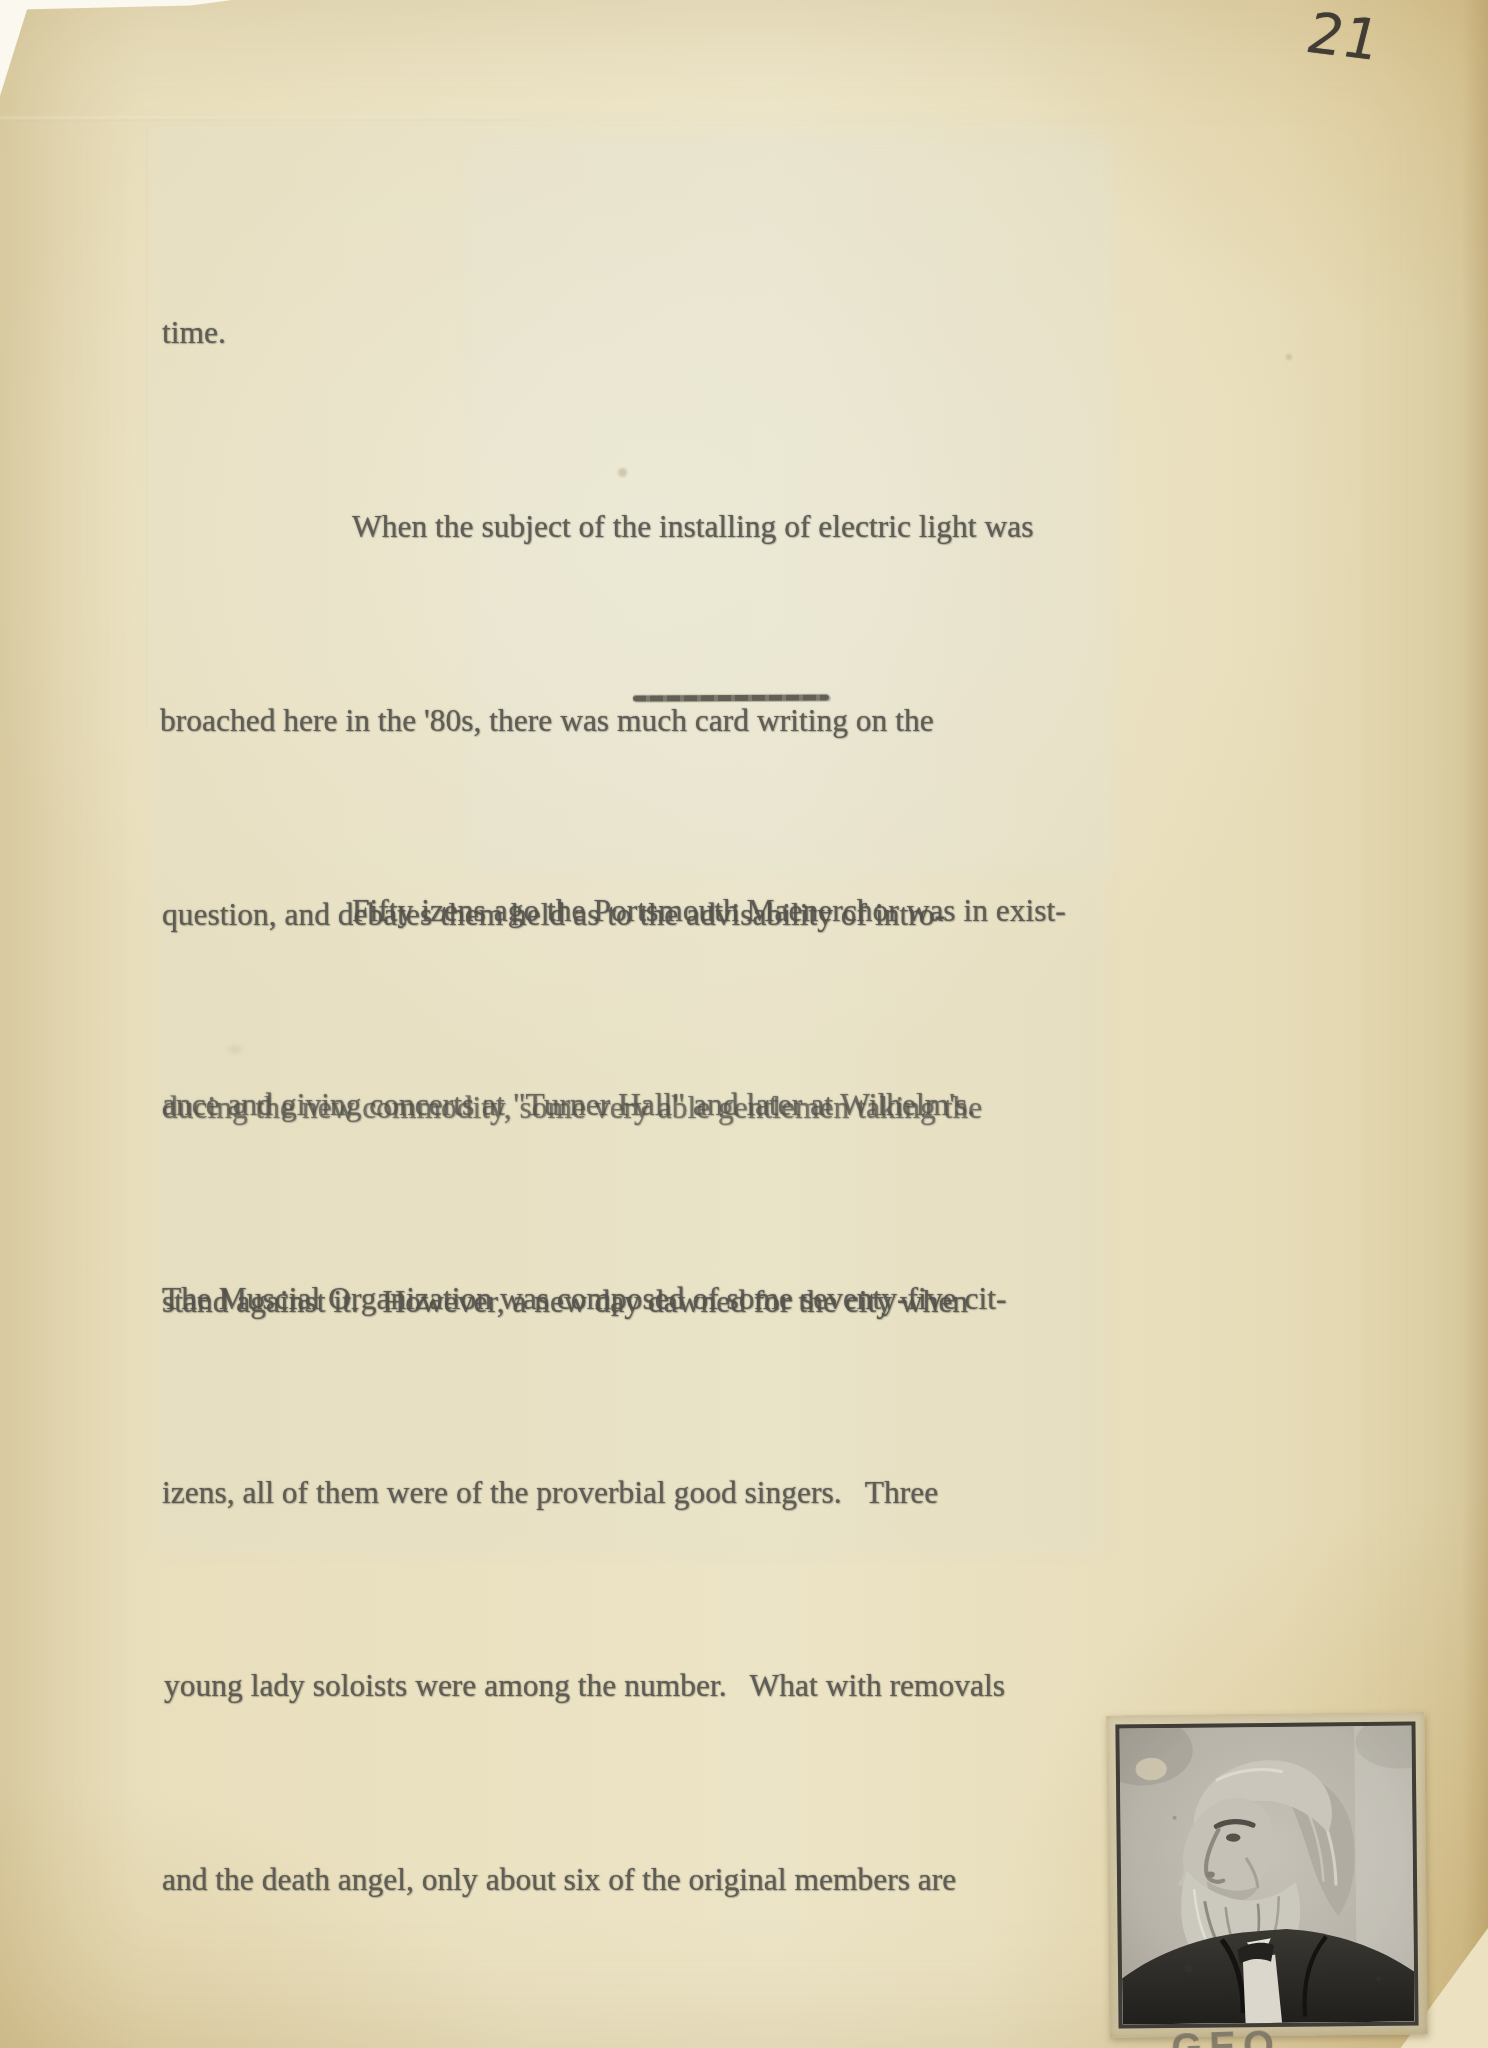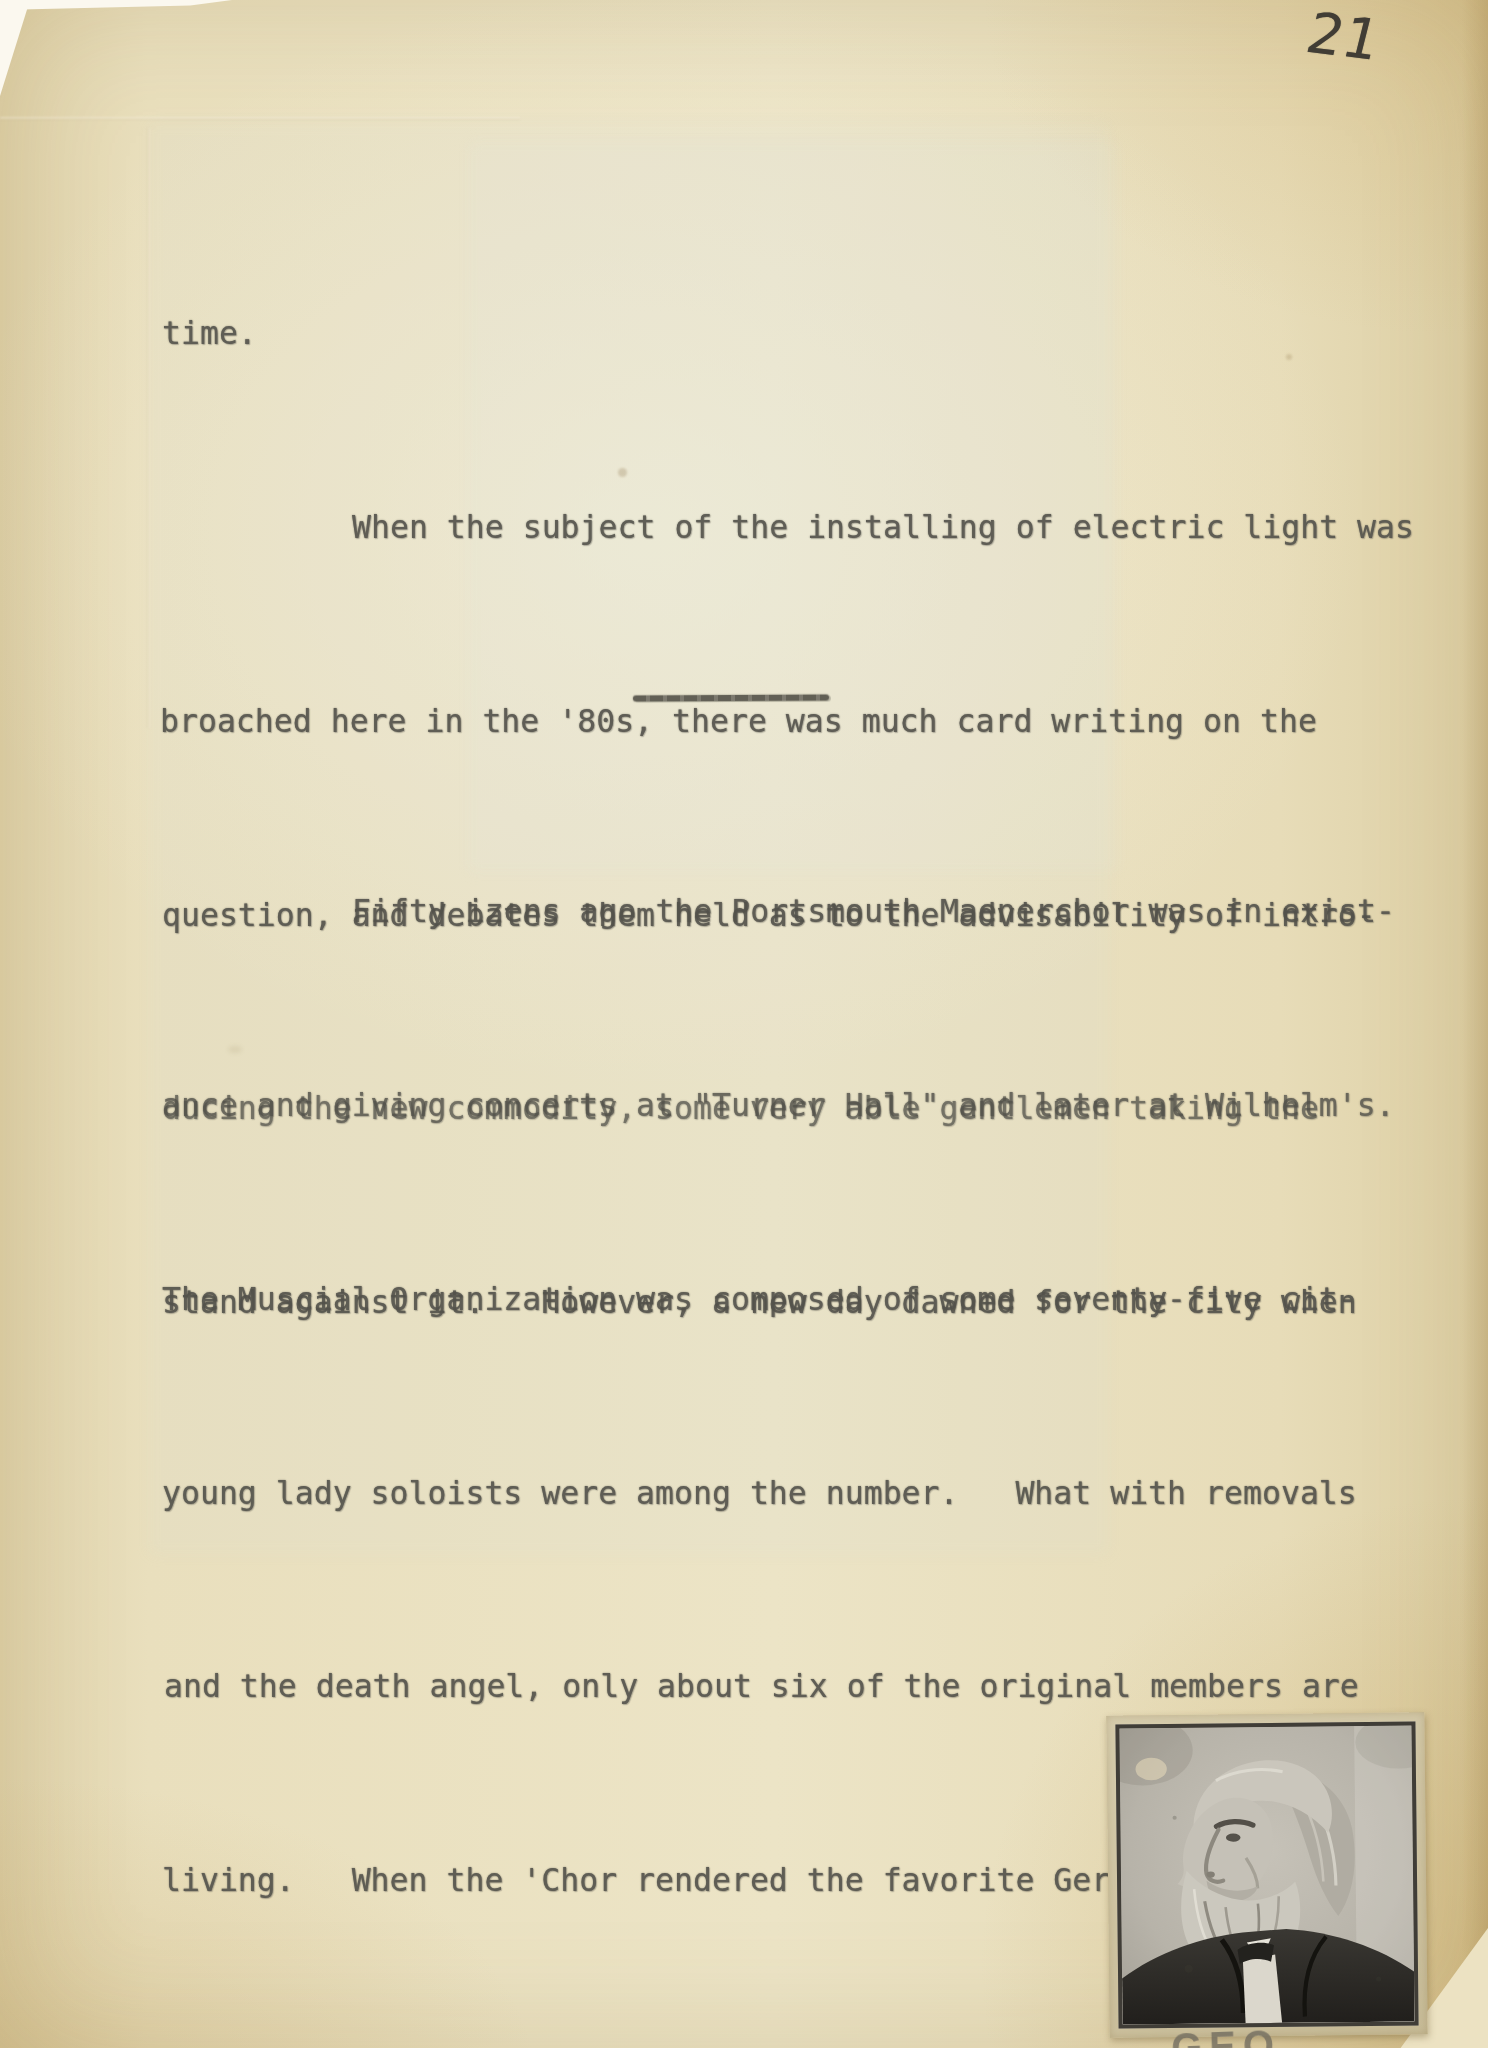--- a/index.html
+++ b/index.html
@@ -47,21 +47,21 @@
 
   .typed{
     position:absolute;left:162px;width:1300px;
     font-size:31.5px;line-height:64.6px;white-space:pre;
     color:#53524b;
     text-shadow:0 0 1.5px rgba(84,82,74,0.85), 1px .6px 1px rgba(84,82,74,0.32);
     filter:blur(0.4px);
   }
   .block1{top:172px;}
   .block2{top:750px;}
-  .line{height:64.6px;opacity:0.92;}
+  .line{height:64.6px;opacity:0.92;font-family:Liberation Serif, serif;}
   .indent{padding-left:190px;}
   .block1 .line:nth-child(5){opacity:0.78;}
   .block1 .line:nth-child(7){opacity:0.82;}
   .block2 .line:nth-child(2){opacity:0.84;}
   .block2 .line:nth-child(8){opacity:0.80;}
   .block2 .line:nth-child(9){opacity:0.84;}
   .block2 .line:nth-child(10){opacity:0.78;}
   .block2 .line:nth-child(15){opacity:0.80;}
   .block2 .line:nth-child(16){opacity:0.82;}
   .block1 .line:nth-child(3){transform:translateX(-2px);}
@@ -120,20 +120,21 @@
     <div class="line">ducing the new commodity, some very able gentlemen taking the</div>
     <div class="line">stand against it.   However, a new day dawned for the city when</div>
   </div>
 
   <div class="rule"></div>
 
   <div class="typed block2">
     <div class="line indent">Fifty izens ago the Portsmouth Maenerchor was in exist-</div>
     <div class="line">ance and giving concerts at "Turner Hall" and later at Wilhelm's.</div>
     <div class="line">The Muscial Organization was composed of some seventy-five cit-</div>
+    <div class="line">izens, all of them were of the proverbial good singers.   Three</div>
     <div class="line">young lady soloists were among the number.   What with removals</div>
     <div class="line">and the death angel, only about six of the original members are</div>
     <div class="line">living.   When the 'Chor rendered the favorite German National</div>
     
     
     
     
     
     
     

